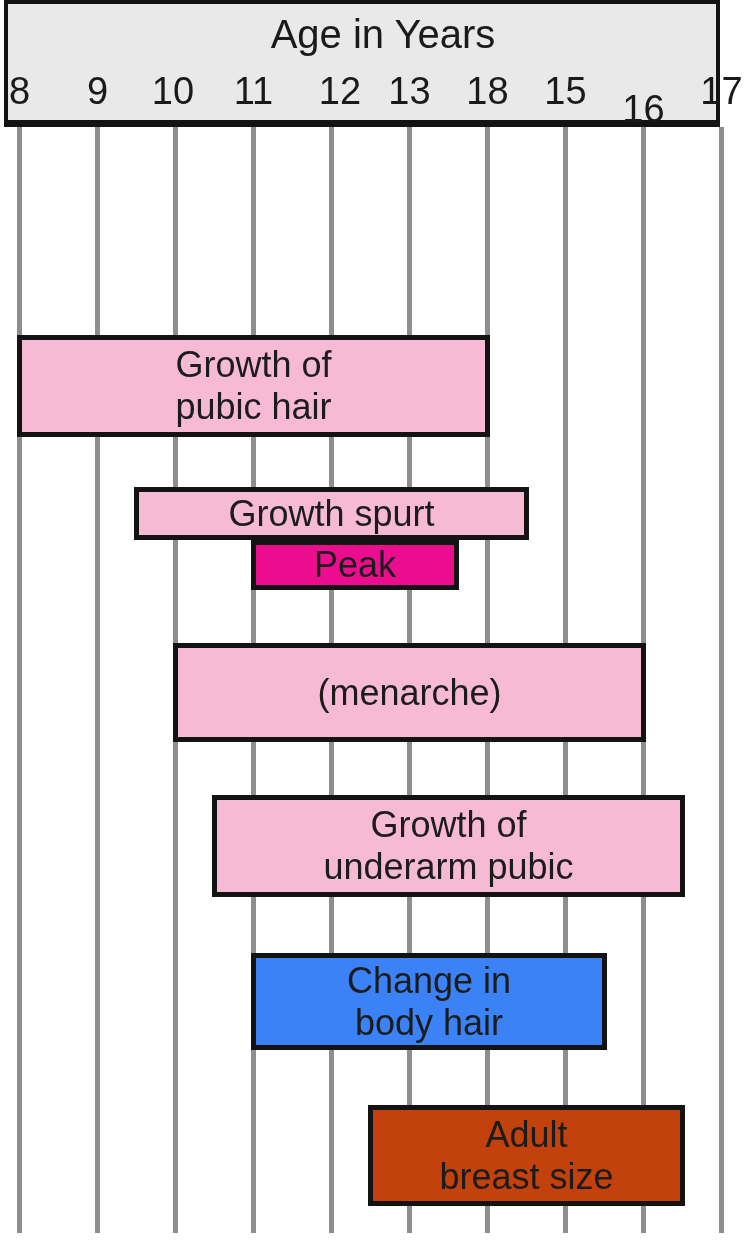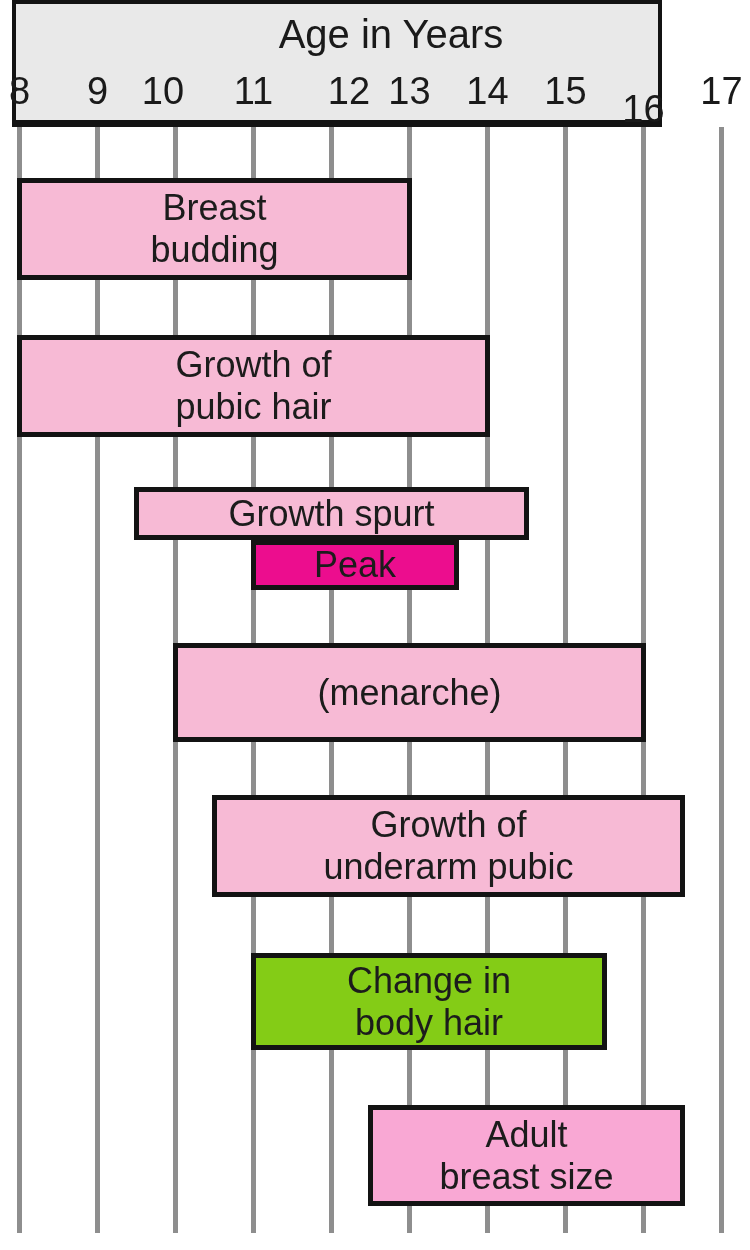--- a/index.html
+++ b/index.html
@@ -7,22 +7,22 @@
     position: relative;
     width: 750px;
     height: 1250px;
     background: #ffffff;
     overflow: hidden;
     font-family: "Liberation Sans", sans-serif;
     color: #161616;
   }
   .axis-header {
     position: absolute;
-    left: 12px; top: 0;
-    width: 650px; height: 127px;
+    left: 4px; top: 0;
+    width: 716px; height: 127px;
     box-sizing: border-box;
     background: #e9e9e9;
     border: 4px solid #131313;
     border-bottom-width: 7px;
   }
   .axis-title {
     position: absolute;
     left: 0; top: 8px;
     width: 750px;
     text-align: center;
@@ -76,63 +76,59 @@
 </head>
 <body>
 
 <div class="stage">
   <div class="axis-header">
     <div class="axis-title">Age in Years</div>
   </div>
   <div class="ticks-layer">
       <span class="tick-label" style="left: 19.5px;">8</span>
       <span class="tick-label" style="left: 97.5px;">9</span>
-      <span class="tick-label" style="left: 163px;">10</span>
+      <span class="tick-label" style="left: 173px;">10</span>
       <span class="tick-label" style="left: 253.5px; text-align: right;">11</span>
-      <span class="tick-label" style="left: 349px;">12</span>
+      <span class="tick-label" style="left: 340px;">12</span>
       <span class="tick-label" style="left: 409.5px;">13</span>
-      <span class="tick-label" style="left: 487.5px;">14</span>
+      <span class="tick-label" style="left: 487.5px;">18</span>
       <span class="tick-label" style="left: 565.5px;">15</span>
       <span class="tick-label" style="left: 643.5px; margin-top: 18px;">16</span>
       <span class="tick-label" style="left: 721.5px;">17</span>
     </div>
   <div class="plot-area">
       <div class="gridline" style="left: 17px; background: rgb(142, 142, 142);"></div>
       <div class="gridline" style="left: 95px; background: rgb(142, 142, 142);"></div>
       <div class="gridline" style="left: 173px; background: rgb(142, 142, 142);"></div>
       <div class="gridline" style="left: 251px; background: rgb(142, 142, 142);"></div>
       <div class="gridline" style="left: 329px; background: rgb(142, 142, 142);"></div>
       <div class="gridline" style="left: 407px; background: rgb(142, 142, 142);"></div>
       <div class="gridline" style="left: 485px; background: rgb(142, 142, 142);"></div>
       <div class="gridline" style="left: 563px; background: rgb(142, 142, 142);"></div>
       <div class="gridline" style="left: 641px; background: rgb(142, 142, 142);"></div>
       <div class="gridline" style="left: 719px; background: rgb(142, 142, 142);"></div>
-      <div class="event-bar" style="left: 17px; width: 395px; top: 51px; height: 102px; background: rgb(247, 186, 213); border-color: rgb(19, 19, 19);">
-        <span class="bar-line">Breast</span>
-        <span class="bar-line">budding</span>
-      </div>
       <div class="event-bar" style="left: 17px; width: 473px; top: 208px; height: 102px; background: rgb(247, 186, 213); border-color: rgb(19, 19, 19);">
         <span class="bar-line">Growth of</span>
         <span class="bar-line">pubic hair</span>
       </div>
       <div class="event-bar" style="left: 134px; width: 395px; top: 360px; height: 53px; background: rgb(247, 186, 213); border-color: rgb(19, 19, 19);">
         <span class="bar-line">Growth spurt</span>
       </div>
       <div class="event-bar" style="left: 251px; width: 208px; top: 413px; height: 50px; background: rgb(236, 13, 142); border-color: rgb(19, 19, 19);">
         <span class="bar-line">Peak</span>
       </div>
       <div class="event-bar" style="left: 173px; width: 473px; top: 516px; height: 99px; background: rgb(247, 186, 213); border-color: rgb(19, 19, 19);">
         <span class="bar-line">(menarche)</span>
       </div>
       <div class="event-bar" style="left: 212px; width: 473px; top: 668px; height: 102px; background: rgb(247, 186, 213); border-color: rgb(19, 19, 19);">
         <span class="bar-line">Growth of</span>
         <span class="bar-line">underarm pubic</span>
       </div>
-      <div class="event-bar" style="left: 251px; width: 356px; top: 826px; height: 97px; background: #84cc16; border-color: rgb(19, 19, 19);">
+      <div class="event-bar" style="left: 251px; width: 356px; top: 826px; height: 97px; background: #3b82f6; border-color: rgb(19, 19, 19);">
         <span class="bar-line">Change in</span>
         <span class="bar-line">body hair</span>
       </div>
-      <div class="event-bar" style="left: 368px; width: 317px; top: 978px; height: 101px; background: #f9a8d4; border-color: rgb(19, 19, 19);">
+      <div class="event-bar" style="left: 368px; width: 317px; top: 978px; height: 101px; background: #c2410c; border-color: rgb(19, 19, 19);">
         <span class="bar-line">Adult</span>
         <span class="bar-line">breast size</span>
       </div>
     </div>
 </div>
 
 </body></html>

